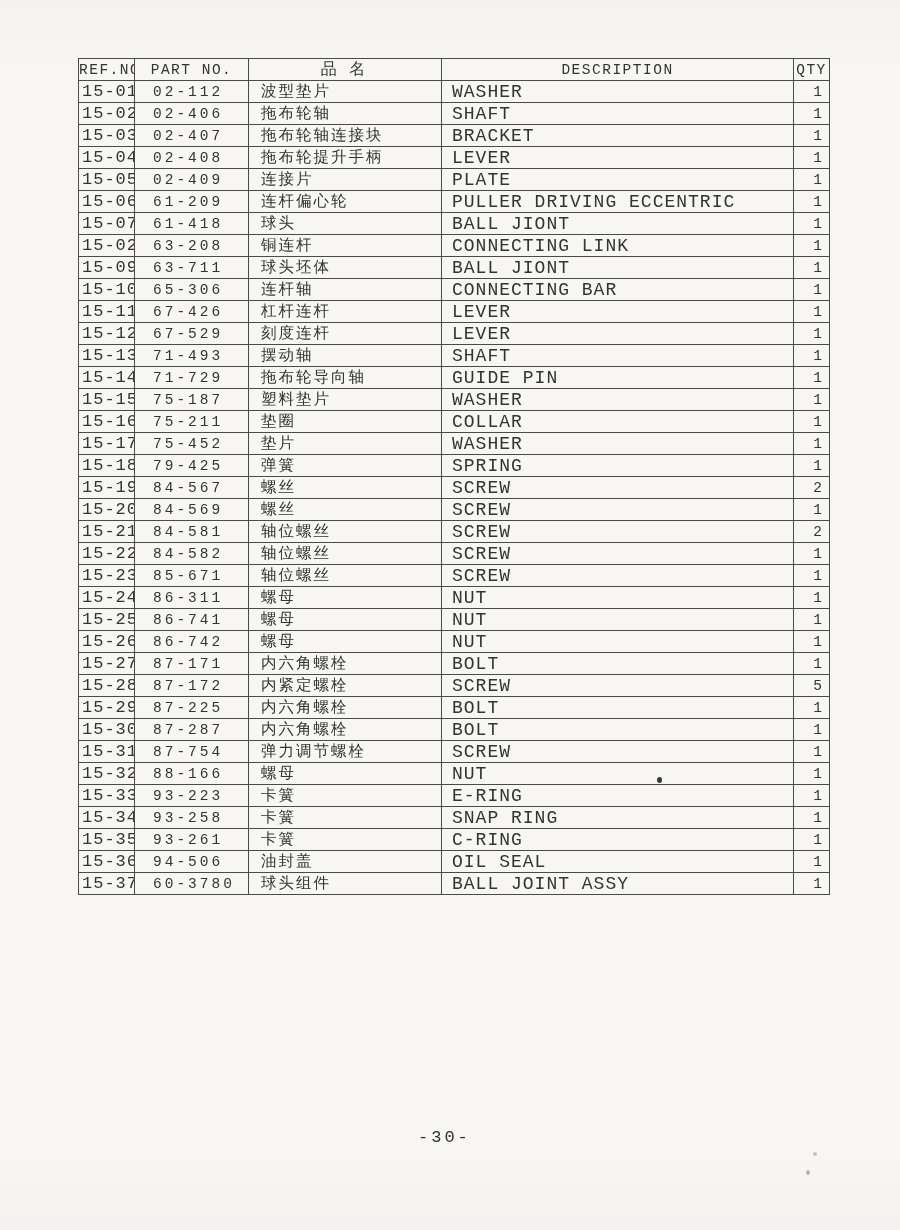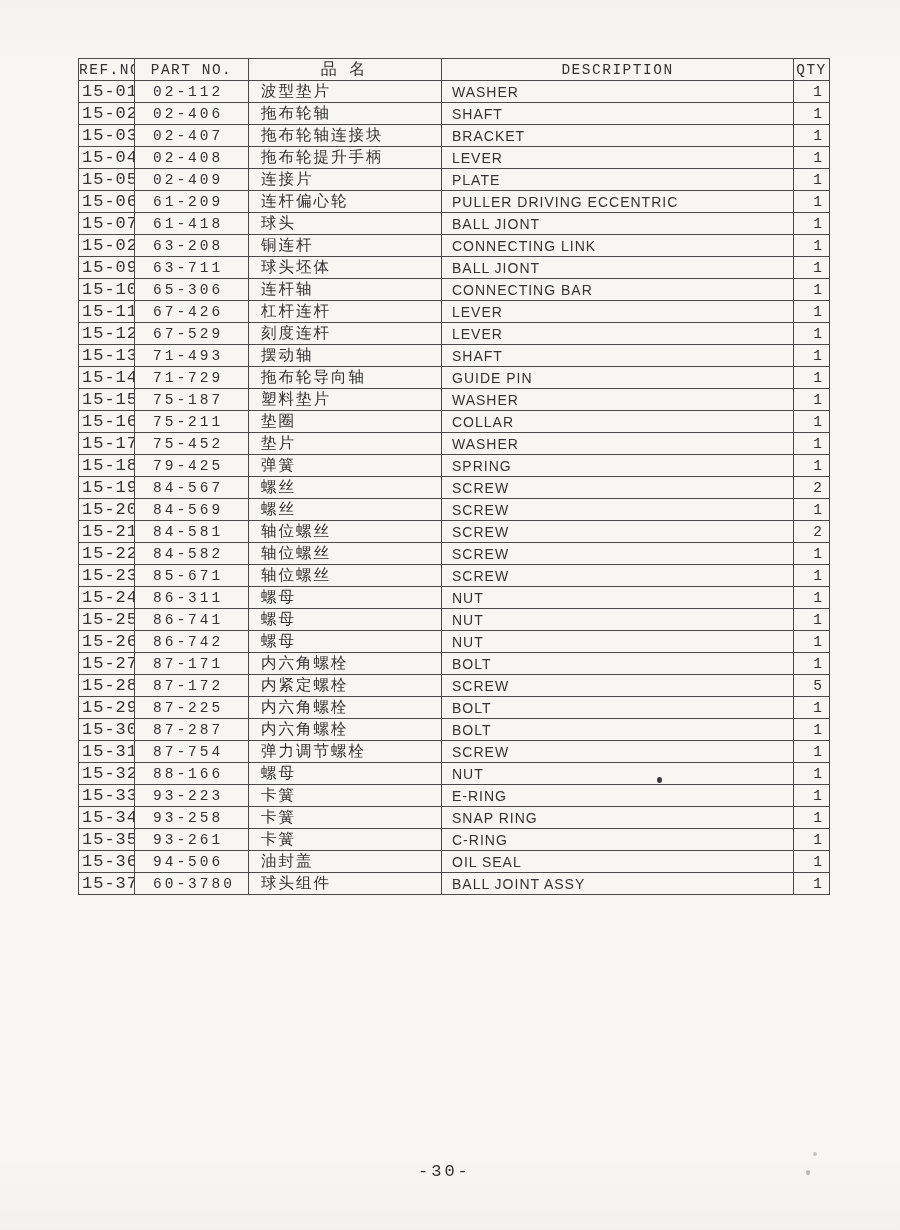--- a/index.html
+++ b/index.html
@@ -72,35 +72,35 @@
     letter-spacing: 3px;
     padding-left: 18px;
   }
   td.c-name {
     font-family: "Liberation Sans", sans-serif;
     font-size: 15.5px;
     letter-spacing: 2px;
     padding-left: 12px;
   }
   td.c-desc {
-    font-family: Liberation Sans, sans-serif;
-    font-size: 14px;
+    font-family: Liberation Mono, monospace;
+    font-size: 18px;
     letter-spacing: 1px;
     padding-left: 10px;
   }
   td.c-qty {
     font-family: "Liberation Mono", monospace;
     font-size: 14.5px;
     text-align: right;
     padding-right: 7px;
   }
 
   .page-number {
     position: absolute;
-    top: 1162px;
+    top: 1128px;
     left: 418px;
     font-family: "Liberation Mono", monospace;
     font-size: 17px;
     letter-spacing: 3px;
     color: #2f2f2f;
   }
 
   .speck {
     position: absolute;
     border-radius: 50%;

